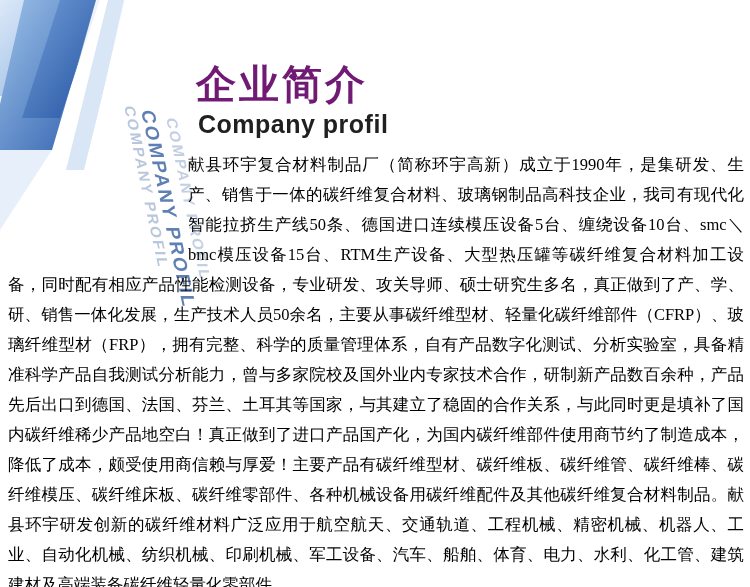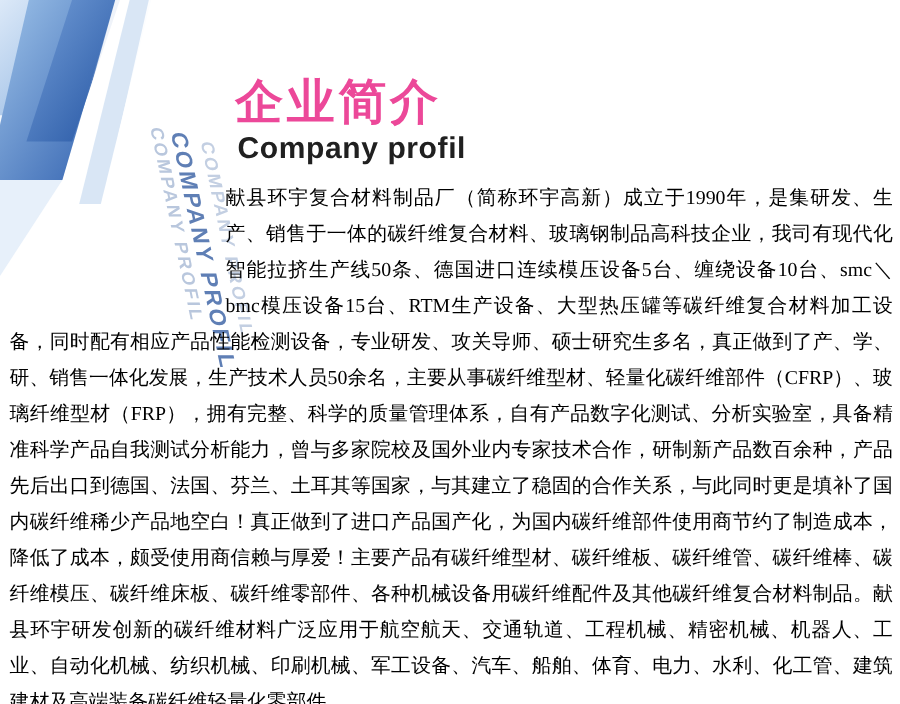--- a/index.html
+++ b/index.html
@@ -69,21 +69,21 @@
     color: #c3cfe2;
   }
 
   
   .title-cn {
     position: absolute;
     left: 196px;
     top: 57px;
     font-size: 40px;
     font-weight: bold;
-    color: #ec4899;
+    color: #701a75;
     letter-spacing: 3px;
     font-family: Liberation Sans, sans-serif;
   }
   .title-en {
     position: absolute;
     left: 198px;
     top: 110px;
     font-size: 25px;
     font-weight: bold;
     color: #202020;

